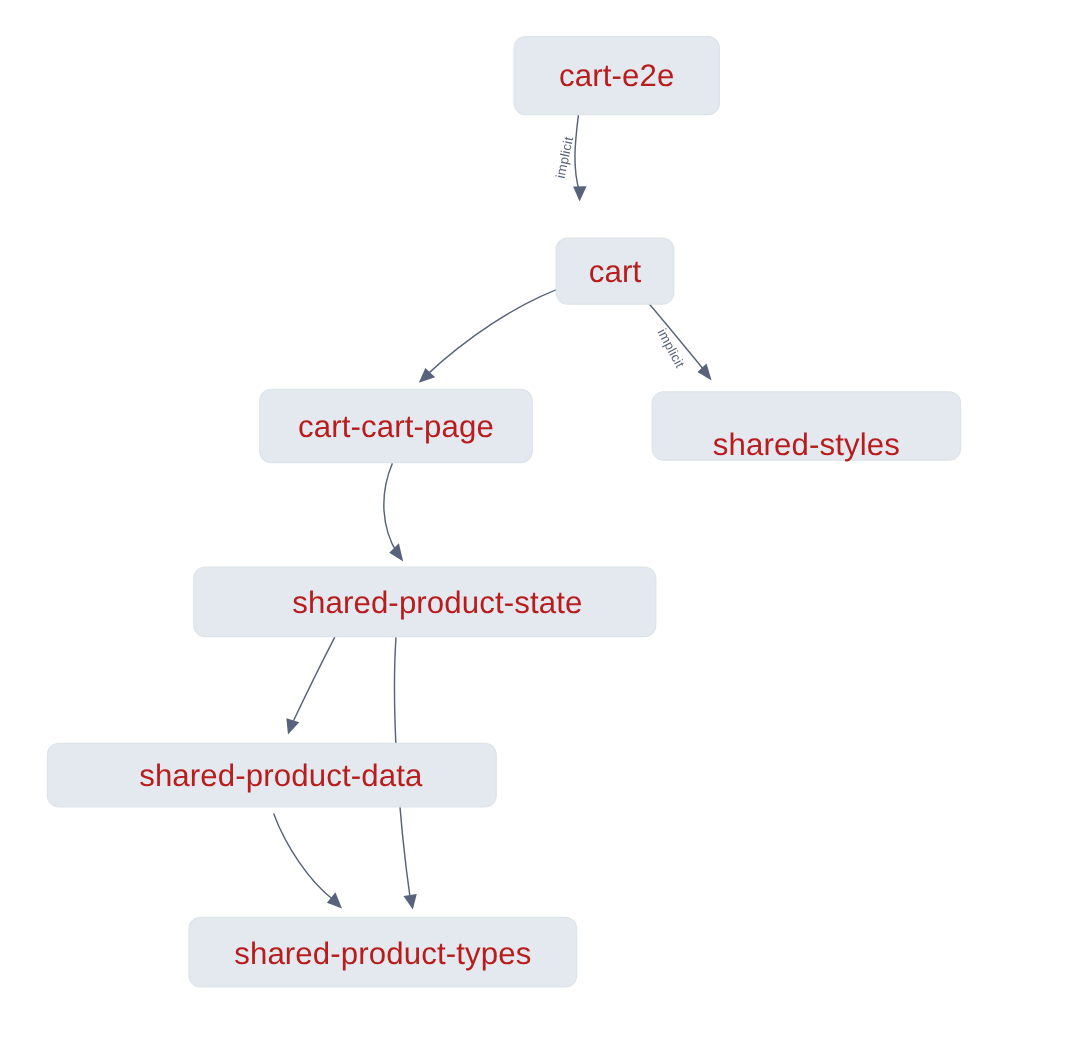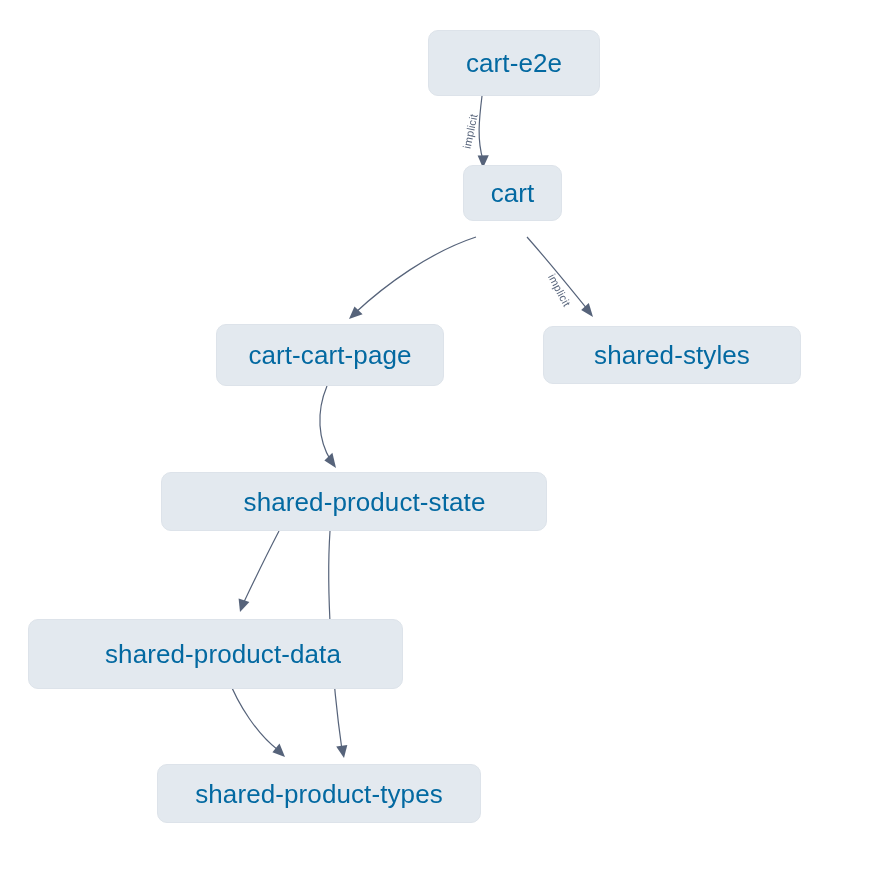--- a/index.html
+++ b/index.html
@@ -29,21 +29,21 @@
   }
   .node {
     position: absolute;
     box-sizing: border-box;
     background: #e3e9ef;
     border: 1px solid #dde3ea;
     border-radius: 10px;
     display: flex;
     align-items: center;
     justify-content: center;
-    color: #0369a1;
+    color: #b91c1c;
     font-family: "Liberation Sans", sans-serif;
     font-size: 26px;
     font-weight: 400;
     letter-spacing: 0.1px;
     white-space: nowrap;
     z-index: 5;
   }
   .node-label {
     pointer-events: none;
     line-height: 1;
@@ -99,33 +99,33 @@
       <g>
         <path class="edge-path" d="M 228,678 C 238,705 258,735 278,750"></path>
         <path class="edge-arrow" d="M 285,757 L 272.4,752.3 L 279.5,743.6 Z"></path>
       </g>
     </svg>
 
   <div id="node-layer">
       <div class="node" style="left: 428px; top: 30px; width: 172px; height: 66px;">
         <span class="node-label">cart-e2e</span>
       </div>
-      <div class="node" style="left: 463px; top: 165px; width: 99px; height: 56px;">
+      <div class="node" style="left: 463px; top: 198px; width: 99px; height: 56px;">
         <span class="node-label">cart</span>
       </div>
       <div class="node" style="left: 216px; top: 324px; width: 228px; height: 62px;">
         <span class="node-label">cart-cart-page</span>
       </div>
-      <div class="node" style="left: 543px; top: 326px; width: 258px; height: 58px;">
+      <div class="node" style="left: 543px; top: 326px; width: 258px; height: 58px; align-items: flex-end;">
         <span class="node-label">shared-styles</span>
       </div>
       <div class="node" style="left: 161px; top: 472px; width: 386px; height: 59px; padding-left: 21px;">
         <span class="node-label">shared-product-state</span>
       </div>
-      <div class="node" style="left: 28px; top: 619px; width: 375px; height: 70px; padding-left: 15px;">
+      <div class="node" style="left: 39px; top: 619px; width: 375px; height: 54px; padding-left: 15px;">
         <span class="node-label">shared-product-data</span>
       </div>
       <div class="node" style="left: 157px; top: 764px; width: 324px; height: 59px;">
         <span class="node-label">shared-product-types</span>
       </div>
     </div>
 
 </div>
 
 </body></html>

